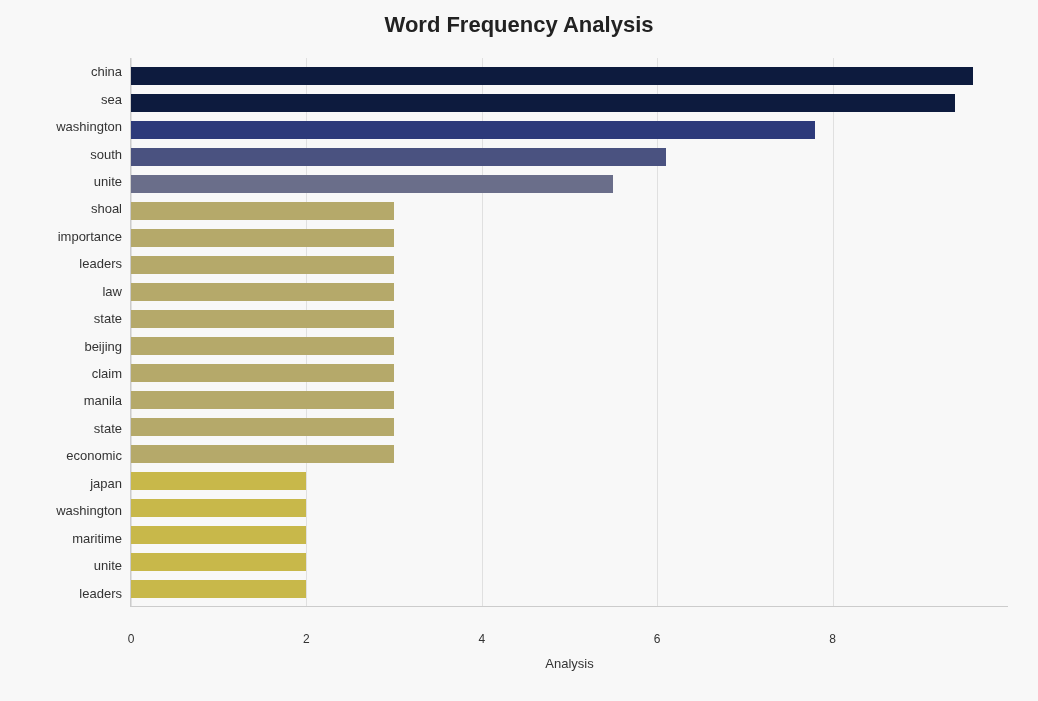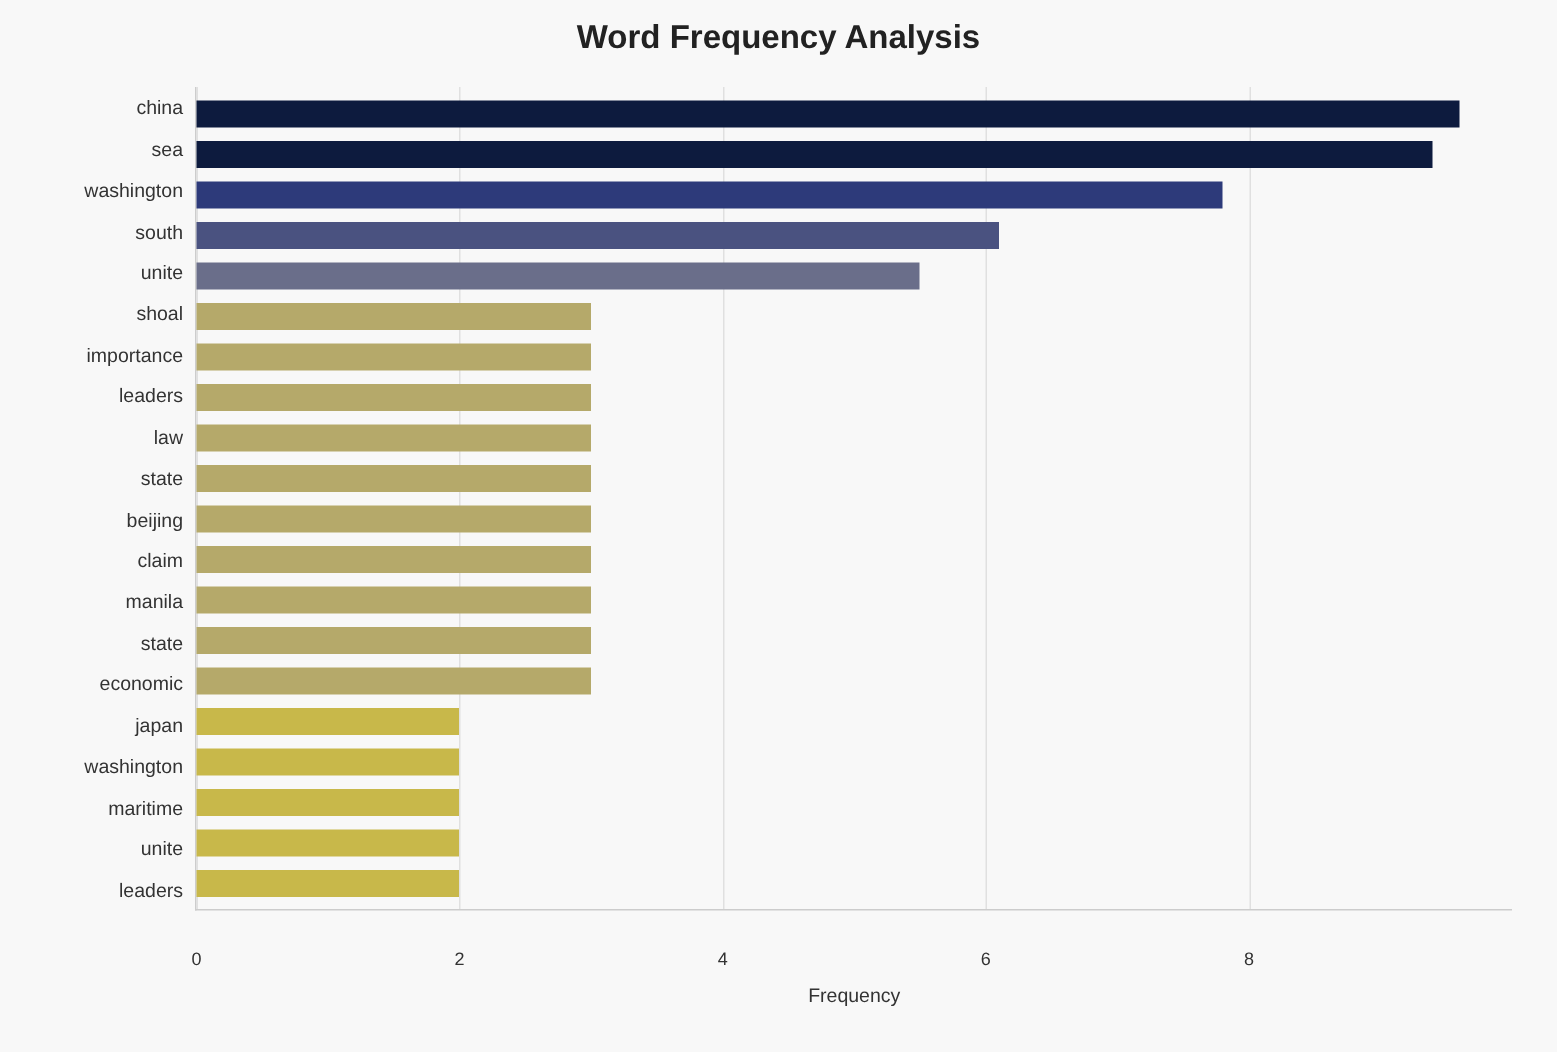--- a/index.html
+++ b/index.html
@@ -211,16 +211,16 @@
           </div>
         </div>
 
       <div class="x-axis" id="x-axis">
           <div class="x-tick" style="left: 0%;">0</div>
           <div class="x-tick" style="left: 20%;">2</div>
           <div class="x-tick" style="left: 40%;">4</div>
           <div class="x-tick" style="left: 60%;">6</div>
           <div class="x-tick" style="left: 80%;">8</div>
         </div>
-      <div class="x-axis-label">Frequency</div>
+      <div class="x-axis-label">Analysis</div>
     </div>
   </div>
 </div>
 
 </body></html>

